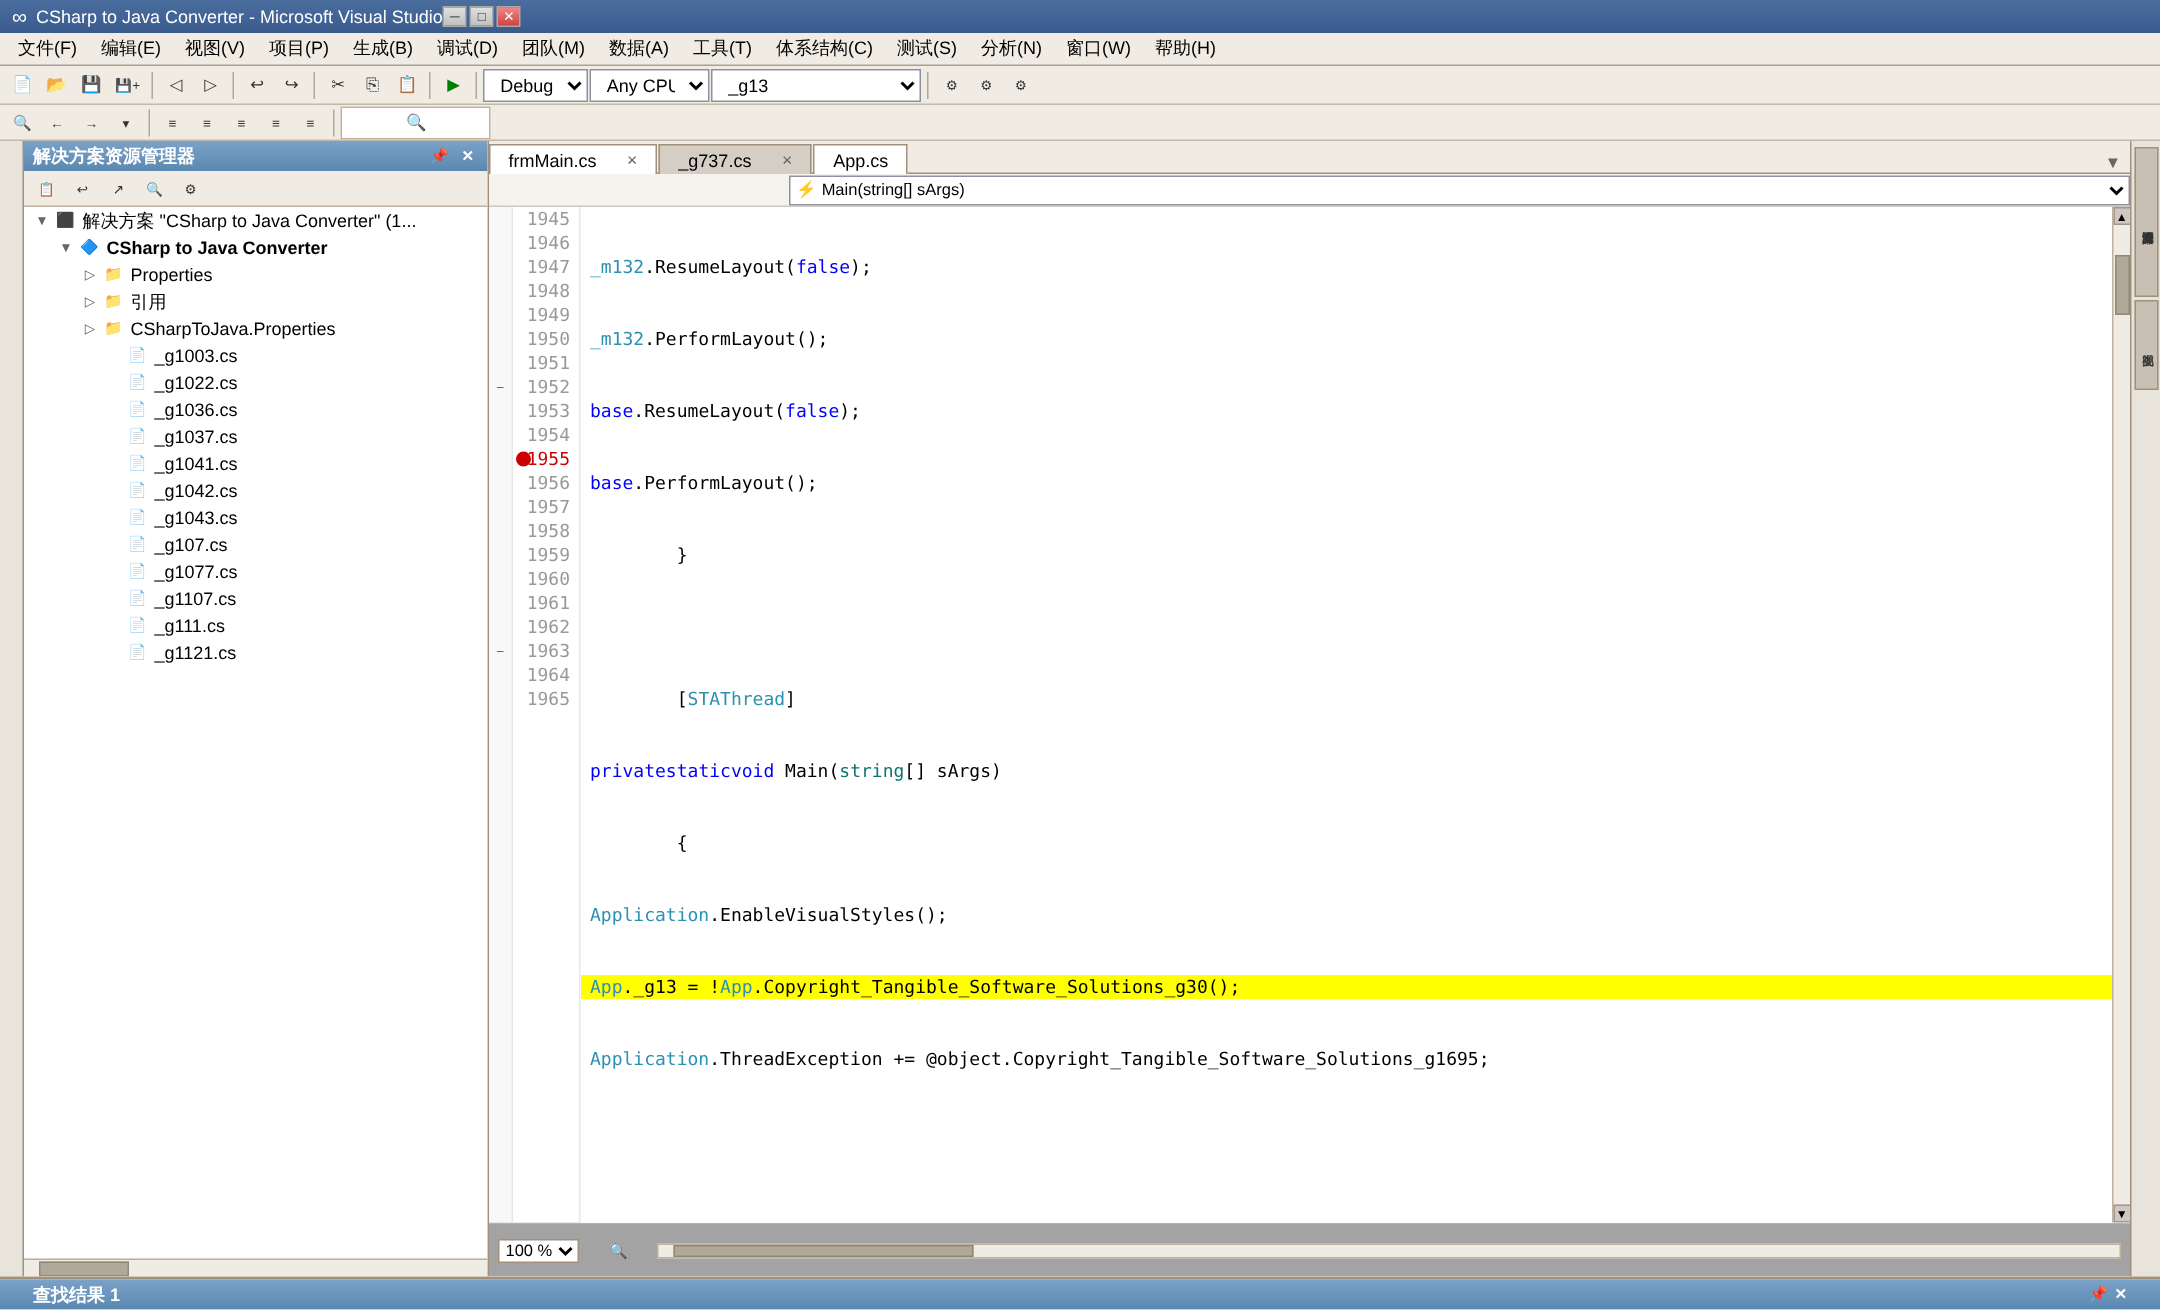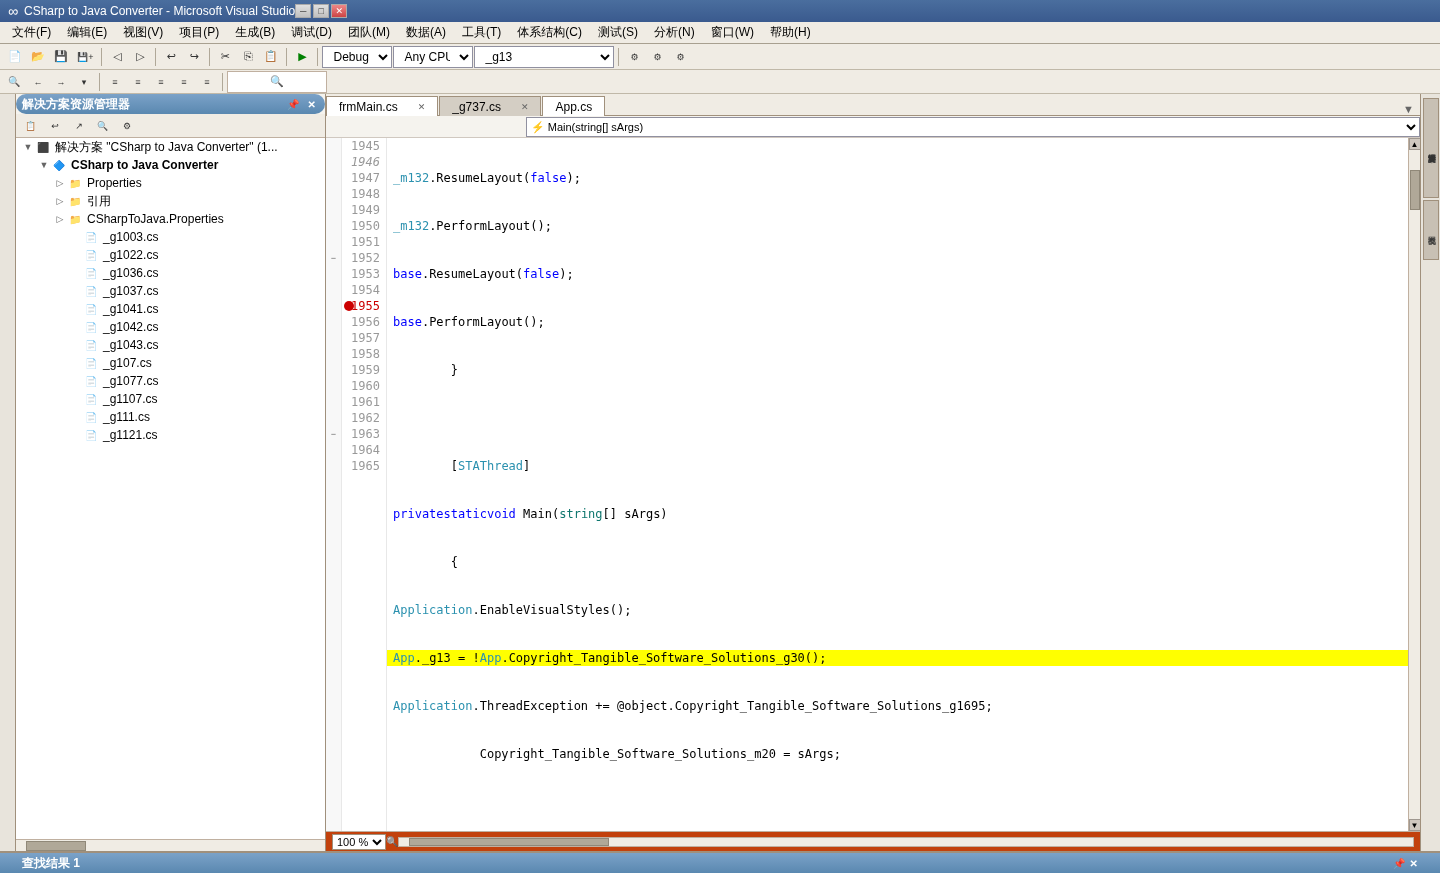--- a/index.html
+++ b/index.html
@@ -16,21 +16,21 @@
     
     
     .toolbar { height: 26px; background: #f0ece4; display: flex; align-items: center; padding: 2px 4px; border-bottom: 1px solid #c0b8a8; gap: 2px; }
     .toolbar-btn { height: 22px; min-width: 22px; padding: 0 3px; background: transparent; border: 1px solid transparent; cursor: pointer; display: flex; align-items: center; justify-content: center; font-size: 11px; color: #333; }
     .toolbar-sep { width: 1px; height: 18px; background: #b0a898; margin: 0 3px; }
     .toolbar-dropdown { height: 22px; padding: 0 6px; background: white; border: 1px solid #9090a0; font-size: 12px; cursor: pointer; }
     #content-area { display: flex; flex: 1; overflow: hidden; }
     
     
     #solution-explorer { width: 310px; background: #f5f3ee; border-right: 1px solid #a0907c; display: flex; flex-direction: column; overflow: hidden; }
-    #solution-explorer .panel-header { height: 20px; background: linear-gradient(to bottom, #7ba2c8, #5a88b0); display: flex; align-items: center; padding: 0 6px; color: white; font-size: 12px; font-weight: bold; border-radius: 10px; }
+    #solution-explorer .panel-header { height: 20px; background: linear-gradient(to bottom, #7ba2c8, #5a88b0); display: flex; align-items: center; padding: 0 6px; color: white; font-size: 12px; font-weight: bold; }
     #solution-explorer .panel-header .panel-title { flex: 1; }
     #solution-explorer .panel-header .panel-btns { display: flex; gap: 2px; }
     #solution-explorer .panel-header .pbtn { font-size: 10px; color: white; cursor: pointer; padding: 0 3px; }
     #solution-explorer .panel-toolbar { height: 22px; background: #f0ece4; display: flex; align-items: center; padding: 2px; border-bottom: 1px solid #c0b0a0; }
     #solution-explorer .tree-area { flex: 1; overflow-y: auto; overflow-x: hidden; background: white; }
     .tree-item { display: flex; align-items: center; padding: 2px 4px; cursor: pointer; white-space: nowrap; font-size: 12px; height: 18px; }
     .tree-expand { width: 16px; text-align: center; font-size: 9px; color: #666; cursor: pointer; }
     .tree-icon { width: 16px; height: 16px; margin-right: 3px; display: inline-flex; align-items: center; justify-content: center; font-size: 10px; }
     
     
@@ -327,21 +327,21 @@
         <div class="margin-item"></div>
         <div class="margin-item"></div>
         <div class="margin-item"></div>
         <div class="margin-item foldable" style="color:#666; font-size:9px; cursor:pointer;">−</div>
         <div class="margin-item"></div>
         <div class="margin-item"></div>
       </div>
 
       <div id="line-numbers" style="width:45px; background:white; border-right:1px solid #e8e8e8; overflow:hidden; font-family:'Consolas',monospace; font-size:12px;">
         <div class="line-num" style="height:16px; padding-right:6px; text-align:right; color:#999;">1945</div>
-        <div class="line-num" style="height:16px; padding-right:6px; color:#999;font-style:italic;">1946</div>
+        <div class="line-num" style="height:16px; padding-right:6px; color:#999;">1946</div>
         <div class="line-num" style="height:16px; padding-right:6px; text-align:right; color:#999;">1947</div>
         <div class="line-num" style="height:16px; padding-right:6px; text-align:right; color:#999;">1948</div>
         <div class="line-num" style="height:16px; padding-right:6px; text-align:right; color:#999;">1949</div>
         <div class="line-num" style="height:16px; padding-right:6px; text-align:right; color:#999;">1950</div>
         <div class="line-num" style="height:16px; padding-right:6px; text-align:right; color:#999;">1951</div>
         <div class="line-num" style="height:16px; padding-right:6px; text-align:right; color:#999;">1952</div>
         <div class="line-num" style="height:16px; padding-right:6px; text-align:right; color:#999;">1953</div>
         <div class="line-num" style="height:16px; padding-right:6px; text-align:right; color:#999;">1954</div>
         <div class="line-num breakpoint" style="height:16px; padding-right:6px; text-align:right; color:#cc0000; position:relative;">
           <div class="bp-dot" style="width:10px; height:10px; border-radius:50%; background:#cc0000; position:absolute; left:2px; top:3px;"></div>
@@ -365,39 +365,38 @@
         <div class="code-line" style="height:16px; padding-left:6px;">            <span style="color:#0000ff;">base</span>.ResumeLayout(<span style="color:#0000ff;">false</span>);</div>
         <div class="code-line" style="height:16px; padding-left:6px;">            <span style="color:#0000ff;">base</span>.PerformLayout();</div>
         <div class="code-line" style="height:16px; padding-left:6px;">        }</div>
         <div class="code-line" style="height:16px; padding-left:6px;"> </div>
         <div class="code-line" style="height:16px; padding-left:6px;">        [<span style="color:#2b91af;">STAThread</span>]</div>
         <div class="code-line" style="height:16px; padding-left:6px;">        <span style="color:#0000ff;">private</span> <span style="color:#0000ff;">static</span> <span style="color:#0000ff;">void</span> Main(<span style="color:#0f766e;">string</span>[] sArgs)</div>
         <div class="code-line" style="height:16px; padding-left:6px;">        {</div>
         <div class="code-line" style="height:16px; padding-left:6px;">            <span style="color:#2b91af;">Application</span>.EnableVisualStyles();</div>
         <div class="code-line" style="height:16px; padding-left:6px; background:#ffff00;">            <span style="color:#2b91af;">App</span>._g13 = !<span style="color:#2b91af;">App</span>.Copyright_Tangible_Software_Solutions_g30();</div>
         <div class="code-line" style="height:16px; padding-left:6px;">            <span style="color:#2b91af;">Application</span>.ThreadException += @object.Copyright_Tangible_Software_Solutions_g1695;</div>
-        <div class="code-line" style="height:16px; padding-left:6px;">            Copyright_Tangible_Software_Solutions_m20 = sArgs;</div>
         
         
         
         
         
         
         
       </div>
 
       <div style="width:12px; background:#f0ece4; border-left:1px solid #c0b0a0; display:flex; flex-direction:column; align-items:center;">
         <div style="width:12px; height:12px; background:#d0c8c0; border:1px solid #a09890; display:flex; align-items:center; justify-content:center; font-size:8px; cursor:pointer;">▲</div>
         <div style="width:10px; height:40px; background:#b0a898; border:1px solid #908878; margin-top:20px; cursor:pointer;"></div>
         <div style="flex:1;"></div>
         <div style="width:12px; height:12px; background:#d0c8c0; border:1px solid #a09890; display:flex; align-items:center; justify-content:center; font-size:8px; cursor:pointer;">▼</div>
       </div>
     </div>
 
-    <div class="zoom-bar" style="height:20px; background:#c2410c; border-top:1px solid #c0b0a0; display:flex; align-items:center; padding:0 6px; gap:0;">
+    <div class="zoom-bar" style="height:36px; background:#a3a3a3; border-top:1px solid #c0b0a0; display:flex; align-items:center; padding:0 6px; gap:20px;">
       <select style="height:16px; font-size:11px; border:1px solid #a0907c; background:white;">
         <option>100 %</option>
         <option>75 %</option>
         <option>150 %</option>
       </select>
       <span style="font-size:10px;">🔍</span>
       <div style="flex:1; height:10px; background:#f0ece4; border:1px solid #c0b0a0; position:relative;">
         <div style="width:200px; height:8px; background:#b0a898; border:1px solid #908878; position:absolute; left:10px; top:0;"></div>
       </div>
     </div>

